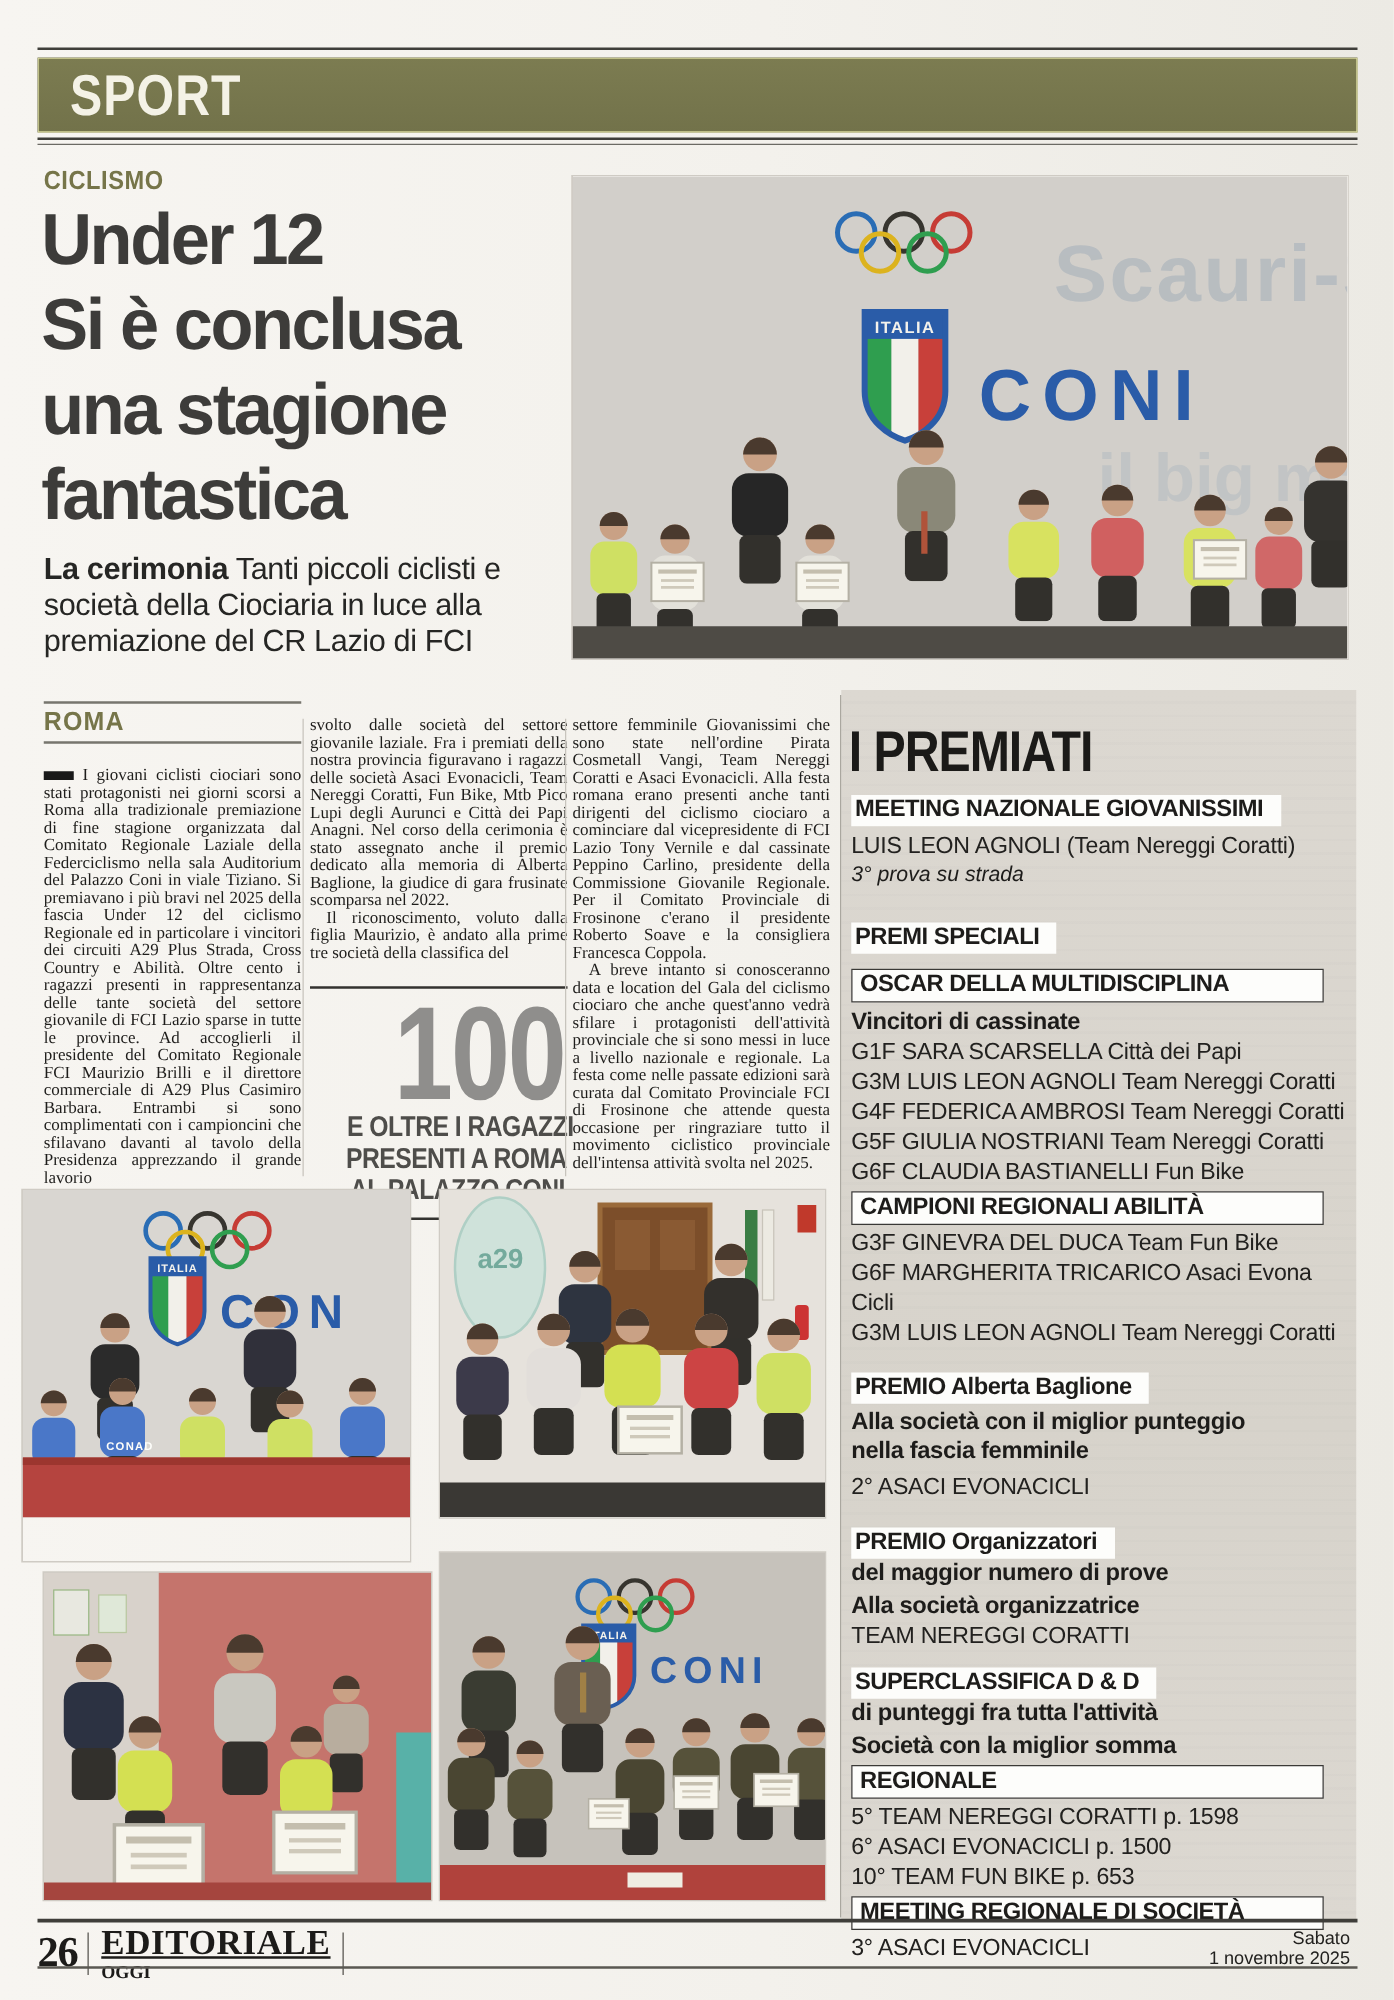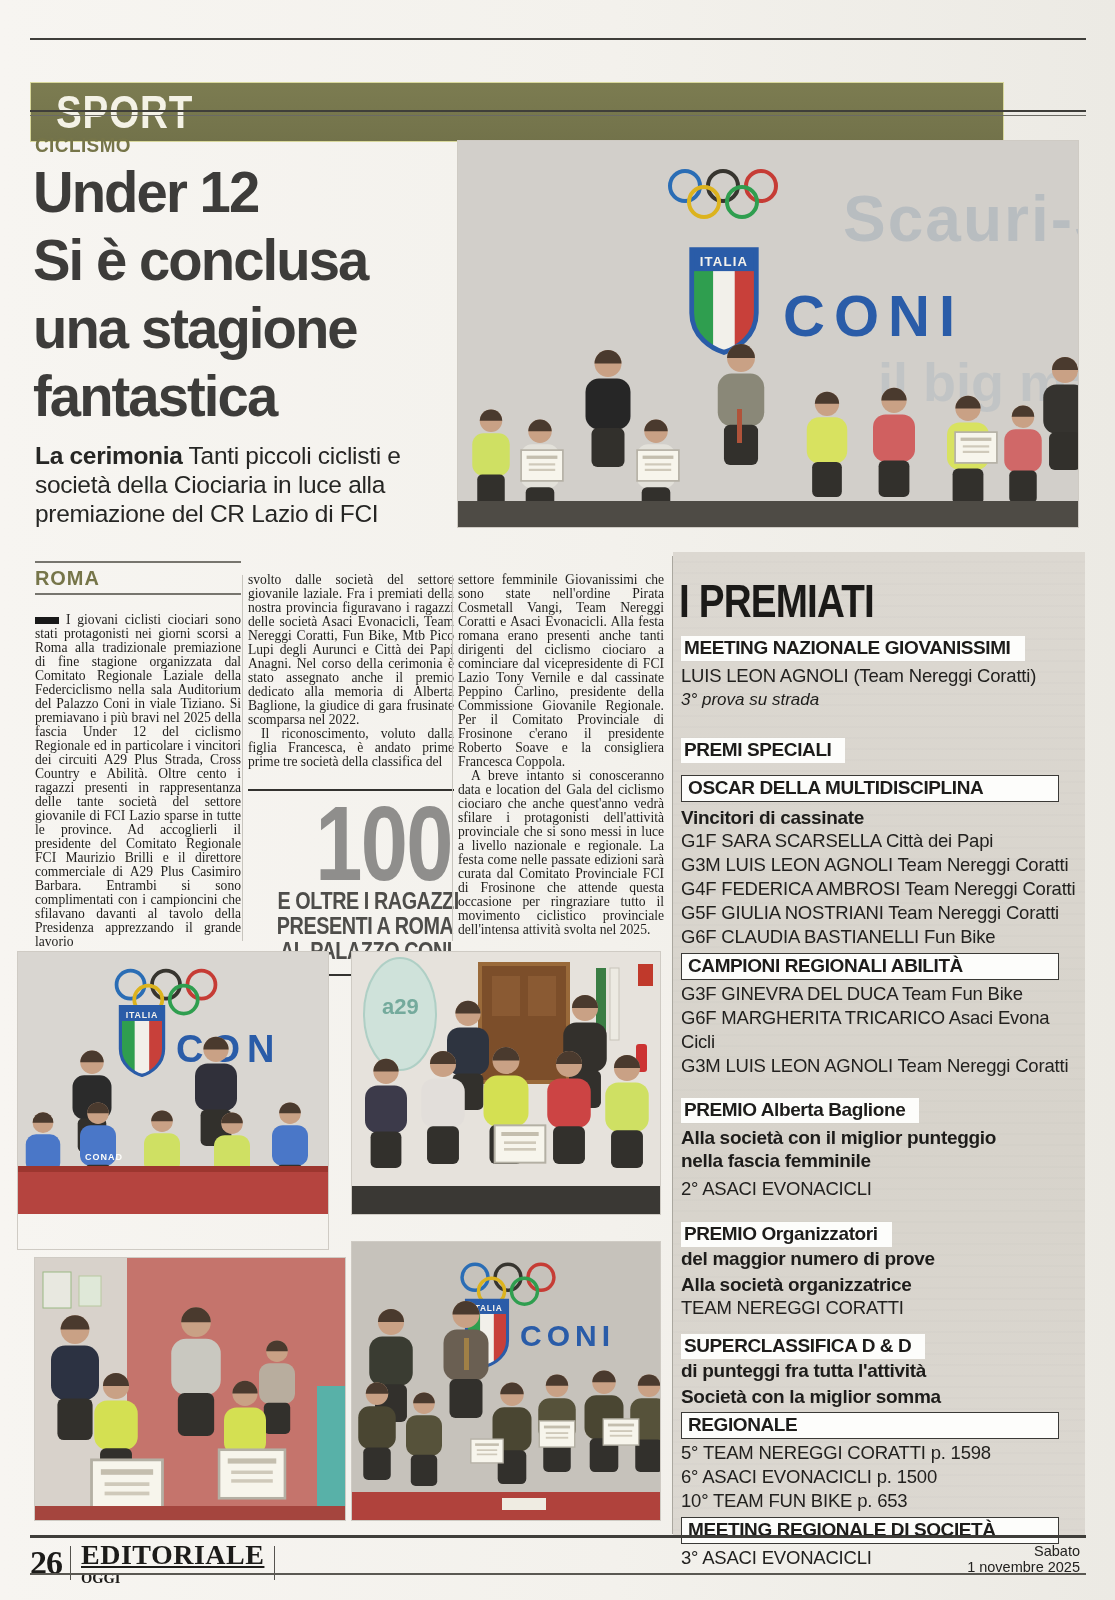--- a/index.html
+++ b/index.html
@@ -6,22 +6,22 @@
   body{width:1115px;height:1600px;position:relative;background:#f6f4f0;
        font-family:"Liberation Sans",sans-serif;overflow:hidden;}
   .page{position:absolute;inset:0;background:
         linear-gradient(90deg,#f7f5f1 0%,#f3f1ec 55%,#eceae4 100%);}
   .abs{position:absolute;}
   .rule{position:absolute;background:#3f3e3a;}
   .cond{display:inline-block;transform:scaleX(.84);transform-origin:0 50%;white-space:nowrap;}
   .cond-r{display:inline-block;transform:scaleX(.8);transform-origin:100% 50%;white-space:nowrap;}
 
   
-  .band{left:30px;top:46px;width:974px;height:60px;background:linear-gradient(#7c7c51,#72724a);
-        box-shadow:0 0 0 1px #d8d89c inset;margin-top:36px;}
+  .band{left:30px;top:46px;width:1056px;height:60px;background:linear-gradient(#7c7c51,#72724a);
+        box-shadow:0 0 0 1px #d8d89c inset;}
   .band-text{color:#f4f2e6;font-size:46px;font-weight:bold;line-height:60px;padding-left:26px;letter-spacing:1px;}
 
   .kicker{left:35px;top:133px;color:#767549;font-size:21px;font-weight:bold;letter-spacing:.5px;}
   .headline{left:33px;top:158px;color:#3d3c3a;font-weight:bold;font-size:58px;line-height:68px;letter-spacing:-2px;}
   .headline div{transform:scaleX(.97);transform-origin:0 50%;white-space:nowrap;}
   .standfirst{left:35px;top:441px;width:424px;font-size:24.5px;line-height:29px;color:#262624;letter-spacing:-.3px;}
   .standfirst b{font-weight:bold;}
 
   .dateline{left:35px;top:566px;color:#767549;font-size:21px;font-weight:bold;letter-spacing:1px;}
 
@@ -143,21 +143,21 @@
   <div class="rule" style="left:35px;top:561px;width:206px;height:1.5px;background:#77756e"></div>
   <div class="abs dateline"><span class="cond" style="transform:scaleX(.95)">ROMA</span></div>
   <div class="rule" style="left:35px;top:593px;width:206px;height:1.5px;background:#77756e"></div>
 
   <div class="bodycol" style="left:35px;top:613px">
     <p><span class="marker"></span><span>I giovani ciclisti ciociari sono stati protagonisti nei giorni scorsi a Roma alla tradizionale premiazione di fine stagione organizzata dal Comitato Regionale Laziale della Federciclismo nella sala Auditorium del Palazzo Coni in viale Tiziano. Si premiavano i più bravi nel 2025 della fascia Under 12 del ciclismo Regionale ed in particolare i vincitori dei circuiti A29 Plus Strada, Cross Country e Abilità. Oltre cento i ragazzi presenti in rappresentanza delle tante società del settore giovanile di FCI Lazio sparse in tutte le province. Ad accoglierli il presidente del Comitato Regionale FCI Maurizio Brilli e il direttore commerciale di A29 Plus Casimiro Barbara. Entrambi si sono complimentati con i campioncini che sfilavano davanti al tavolo della Presidenza apprezzando il grande lavorio</span></p>
   </div>
   <div class="colrule" style="left:242px;top:575px;height:366px"></div>
   <div class="bodycol" style="left:248px;top:573px">
     <p>svolto dalle società del settore giovanile laziale. Fra i premiati della nostra provincia figuravano i ragazzi delle società Asaci Evonacicli, Team Nereggi Coratti, Fun Bike, Mtb Pico Lupi degli Aurunci e Città dei Papi Anagni. Nel corso della cerimonia è stato assegnato anche il premio dedicato alla memoria di Alberta Baglione, la giudice di gara frusinate scomparsa nel 2022.</p>
-    <p class="indent">Il riconoscimento, voluto dalla figlia Francesca, è andato prime prime tre società della classifica del</p>
+    <p class="indent">Il riconoscimento, voluto dalla figlia Maurizio, è andato alla prime tre società della classifica del</p>
     <div class="pullquote">
       <div class="pq-num"><span class="cond-r">100</span></div>
       <div class="pq-cap"><span class="cond-r" style="transform:scaleX(.86)">E OLTRE I RAGAZZI</span><br>
         <span class="cond-r" style="transform:scaleX(.86)">PRESENTI A ROMA</span><br>
         <span class="cond-r" style="transform:scaleX(.86)">AL PALAZZO CONI</span></div>
     </div>
   </div>
   <div class="colrule" style="left:452px;top:575px;height:366px"></div>
   <div class="bodycol" style="left:458px;top:573px">
     <p>settore femminile Giovanissimi che sono state nell'ordine Pirata Cosmetall Vangi, Team Nereggi Coratti e Asaci Evonacicli. Alla festa romana erano presenti anche tanti dirigenti del ciclismo ciociaro a cominciare dal vicepresidente di FCI Lazio Tony Vernile e dal cassinate Peppino Carlino, presidente della Commissione Giovanile Regionale. Per il Comitato Provinciale di Frosinone c'erano il presidente Roberto Soave e la consigliera Francesca Coppola.</p>

